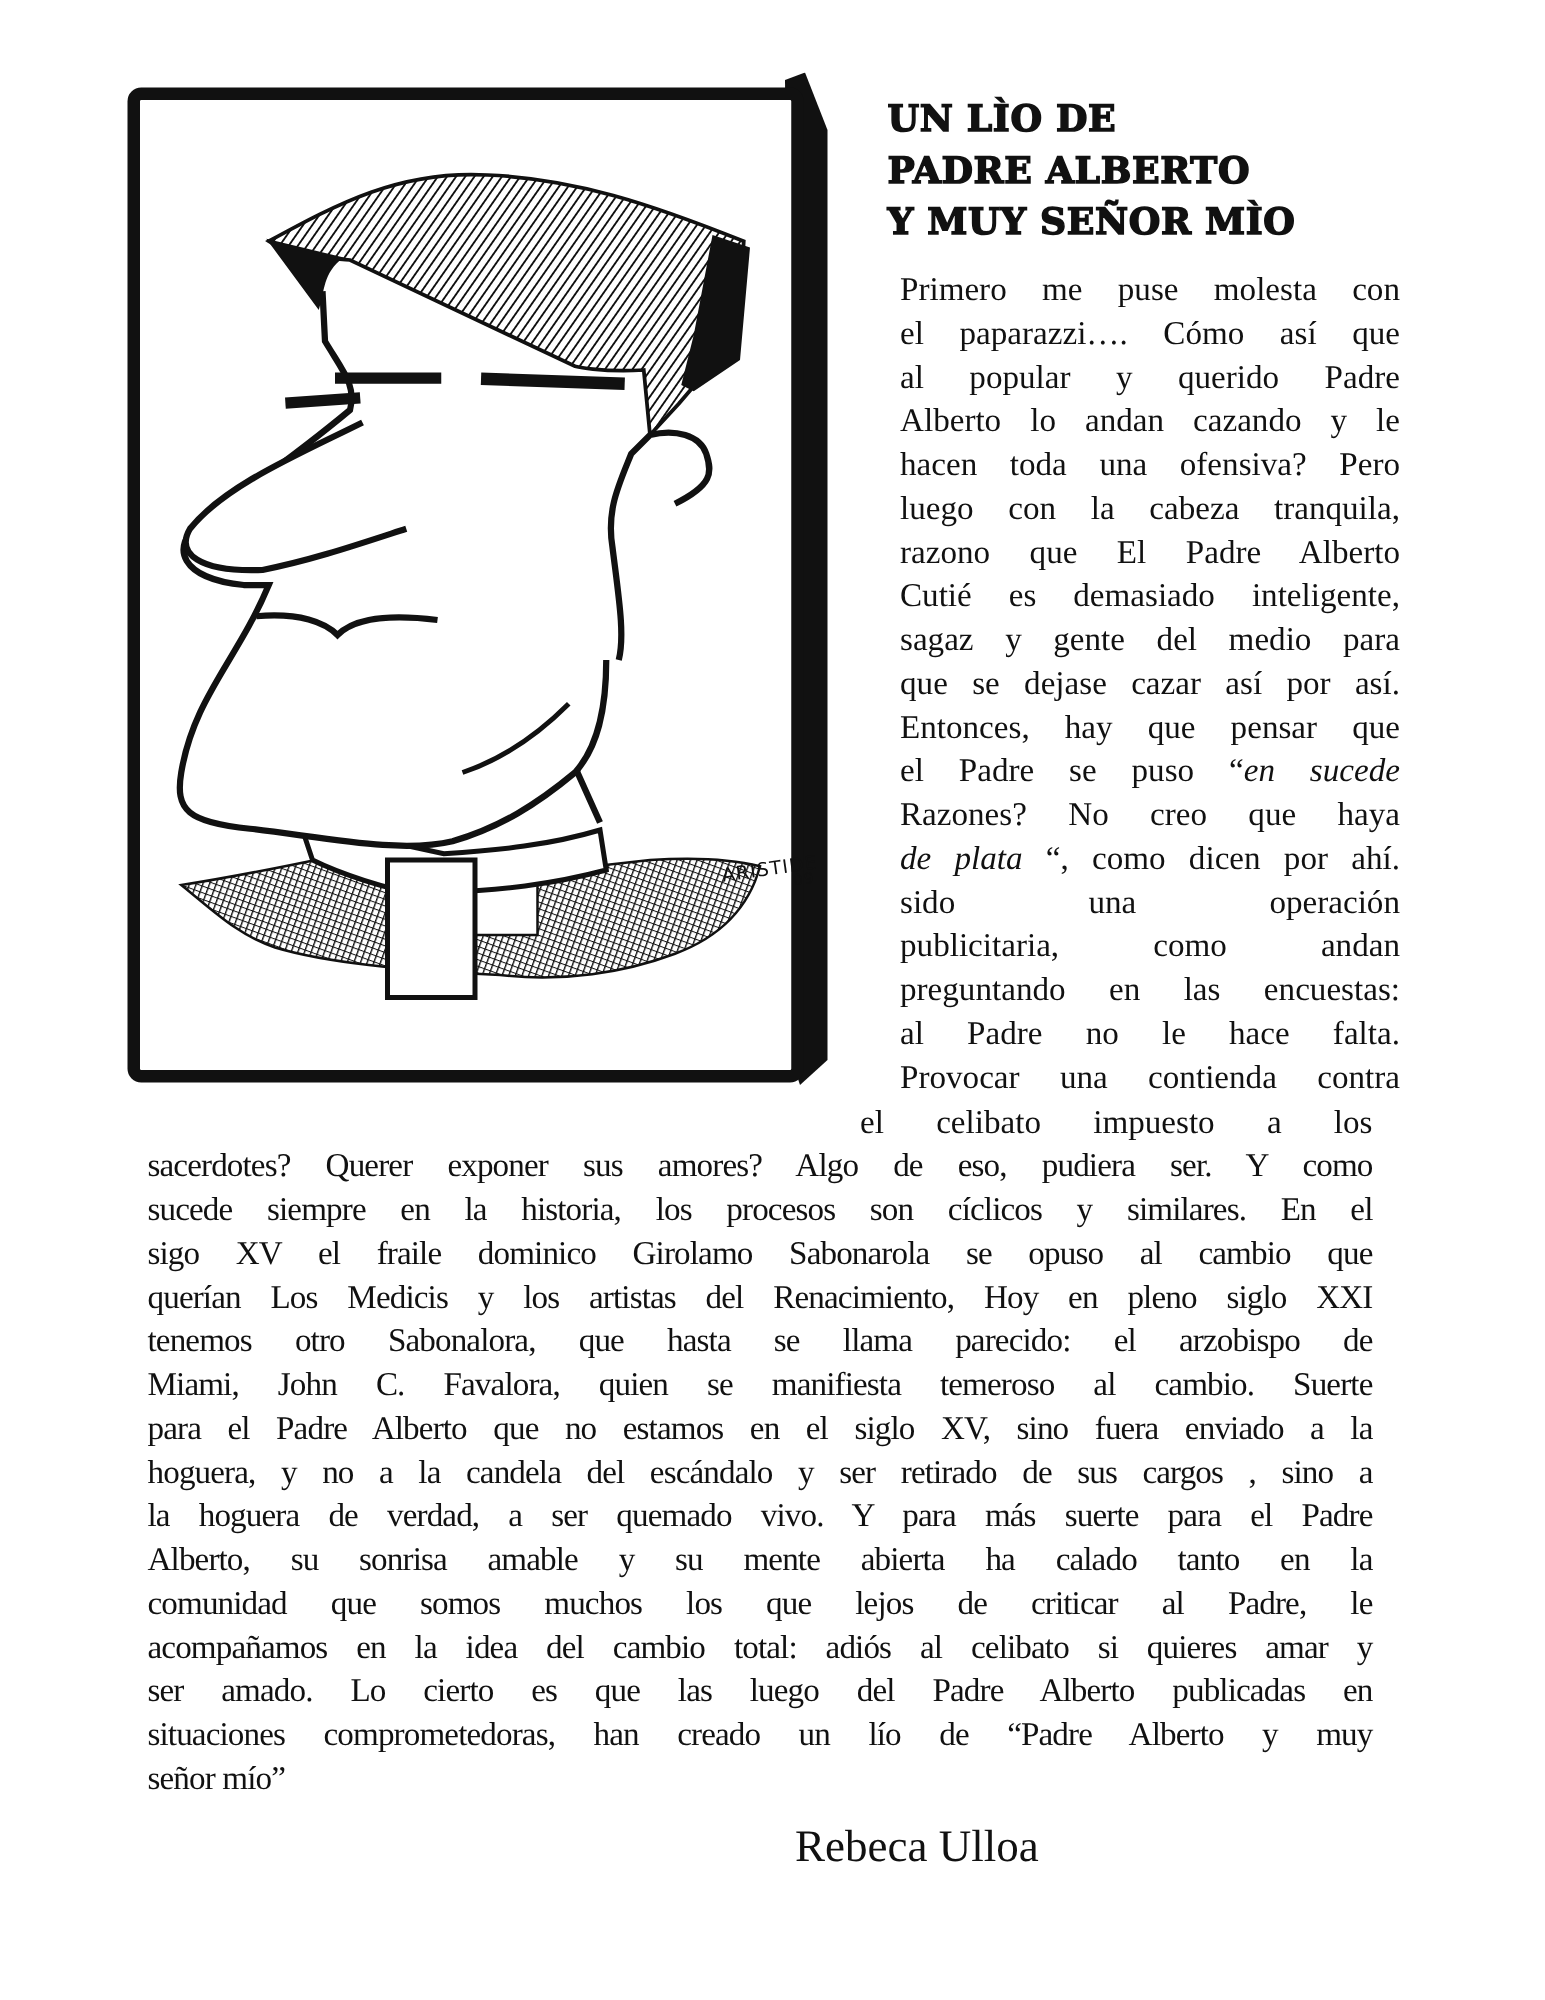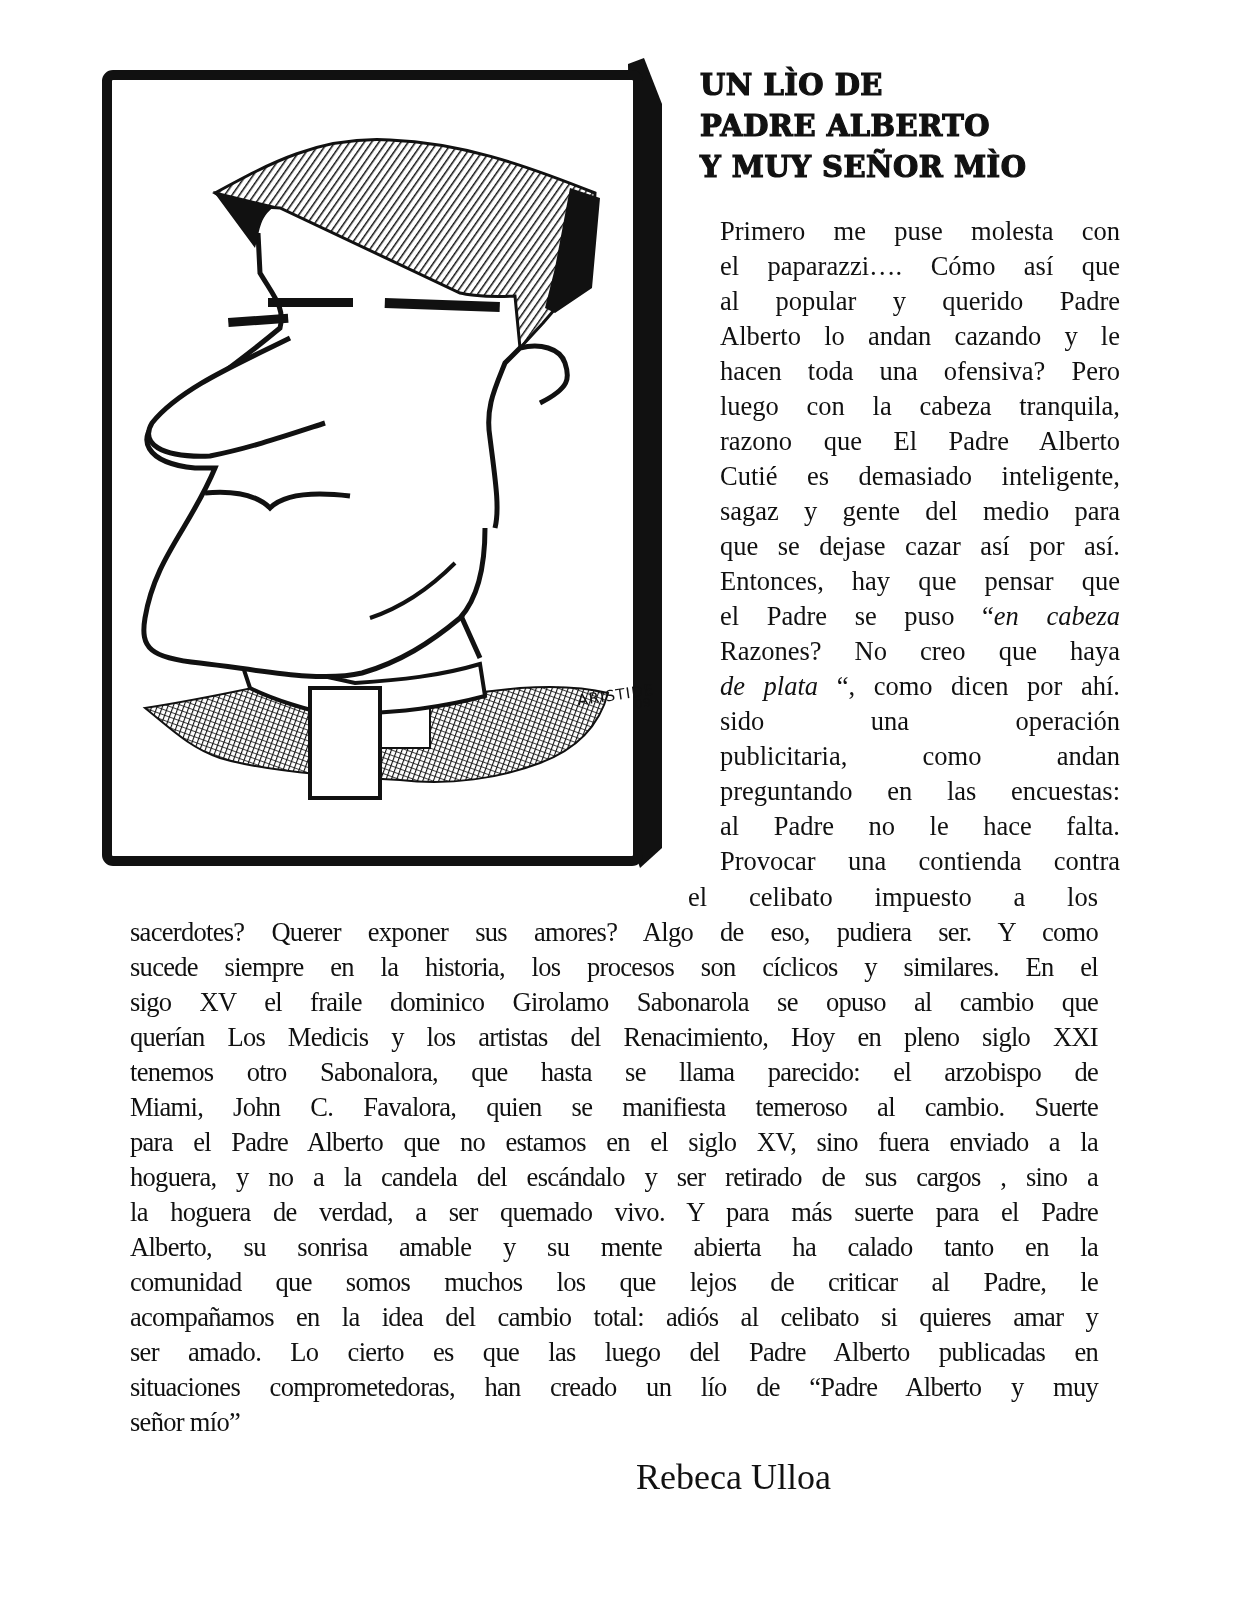--- a/index.html
+++ b/index.html
@@ -1,29 +1,29 @@
 <!DOCTYPE html>
 <html><head>
 <meta charset="utf-8">
 <style>
   html, body { margin: 0; padding: 0; background: #ffffff; }
   body { width: 1236px; height: 1600px; position: relative; overflow: hidden; font-family: "Liberation Serif", "DejaVu Serif", serif; color: #111; }
   .frame { position: absolute; left: 100px; top: 58px; width: 566px; height: 815px; }
   .frame svg { position: absolute; left: 0; top: 0; }
   .signature { position: absolute; left: 478px; top: 630px; font-family: "DejaVu Sans", sans-serif; font-size: 15px; letter-spacing: 1px; transform: rotate(-8deg); line-height: 1; }
   .signature .yr { display: block; font-size: 12px; margin-left: 56px; margin-top: -2px; }
-  .title { position: absolute; left: 695px; top: 60px; font-family: "DejaVu Serif", serif; font-weight: 900; font-size: 29px; line-height: 41px; letter-spacing: 0.5px; margin: 5px; -webkit-text-stroke: 1.2px #111; }
+  .title { position: absolute; left: 695px; top: 60px; font-family: "DejaVu Serif", serif; font-weight: 900; font-size: 29px; line-height: 41px; letter-spacing: 0.5px; margin: 15px; -webkit-text-stroke: 1.2px #111; }
   .title span { display: block; }
   .body-text { font-size: 26.5px; line-height: 35px; text-align: justify; }
   .col { position: absolute; left: 720px; top: 214px; width: 400px; }
   .full { position: absolute; left: 118px; top: 915px; width: 980px; font-stretch: condensed; }
   .line { display: block; text-align: justify; text-align-last: justify; white-space: nowrap; height: 35px; }
   .line.last { text-align-last: left; }
   .line.indent { padding-left: 570px; }
-  .narrow { letter-spacing: -0.7px; word-spacing: 0px; margin-left: 12px; }
+  .narrow { letter-spacing: -0.7px; word-spacing: 0px; }
   .author { position: absolute; left: 636px; top: 1460px; font-size: 36px; }
   em { font-style: italic; }
 </style>
 </head>
 <body>
 
 <div class="frame">
   <svg width="566" height="815" viewBox="0 0 566 815">
     <defs>
       <pattern id="hatch" width="6" height="6" patternUnits="userSpaceOnUse" patternTransform="rotate(35)">
@@ -83,21 +83,21 @@
   <span class="line">el paparazzi…. Cómo así que</span>
   <span class="line">al popular y querido Padre</span>
   <span class="line">Alberto lo andan cazando y le</span>
   <span class="line">hacen toda una ofensiva? Pero</span>
   <span class="line">luego con la cabeza tranquila,</span>
   <span class="line">razono que El Padre Alberto</span>
   <span class="line">Cutié es demasiado inteligente,</span>
   <span class="line">sagaz y gente del medio para</span>
   <span class="line">que se dejase cazar así por así.</span>
   <span class="line">Entonces, hay que pensar que</span>
-  <span class="line"><span>el Padre se puso “</span><em>en cabeza</em></span>
+  <span class="line"><span>el Padre se puso “</span><em>en sucede</em></span>
   <span class="line">Razones?  No creo que haya</span>
   <span class="line"><em>de plata</em><span> “, como dicen por ahí.</span></span>
   <span class="line">sido una operación</span>
   <span class="line">publicitaria, como andan</span>
   <span class="line">preguntando en las encuestas:</span>
   <span class="line">al Padre no le hace falta.</span>
   <span class="line">Provocar una contienda contra</span>
 </div>
 
 <div class="full body-text" style="top:880px;">

